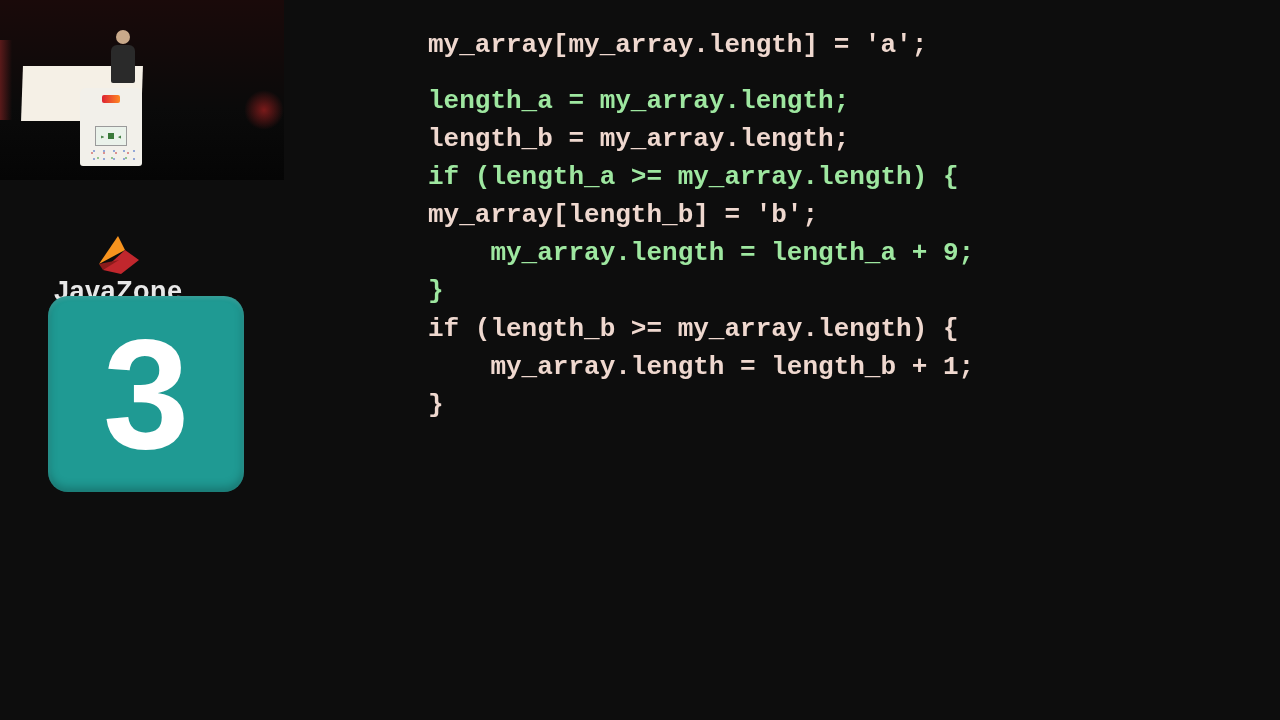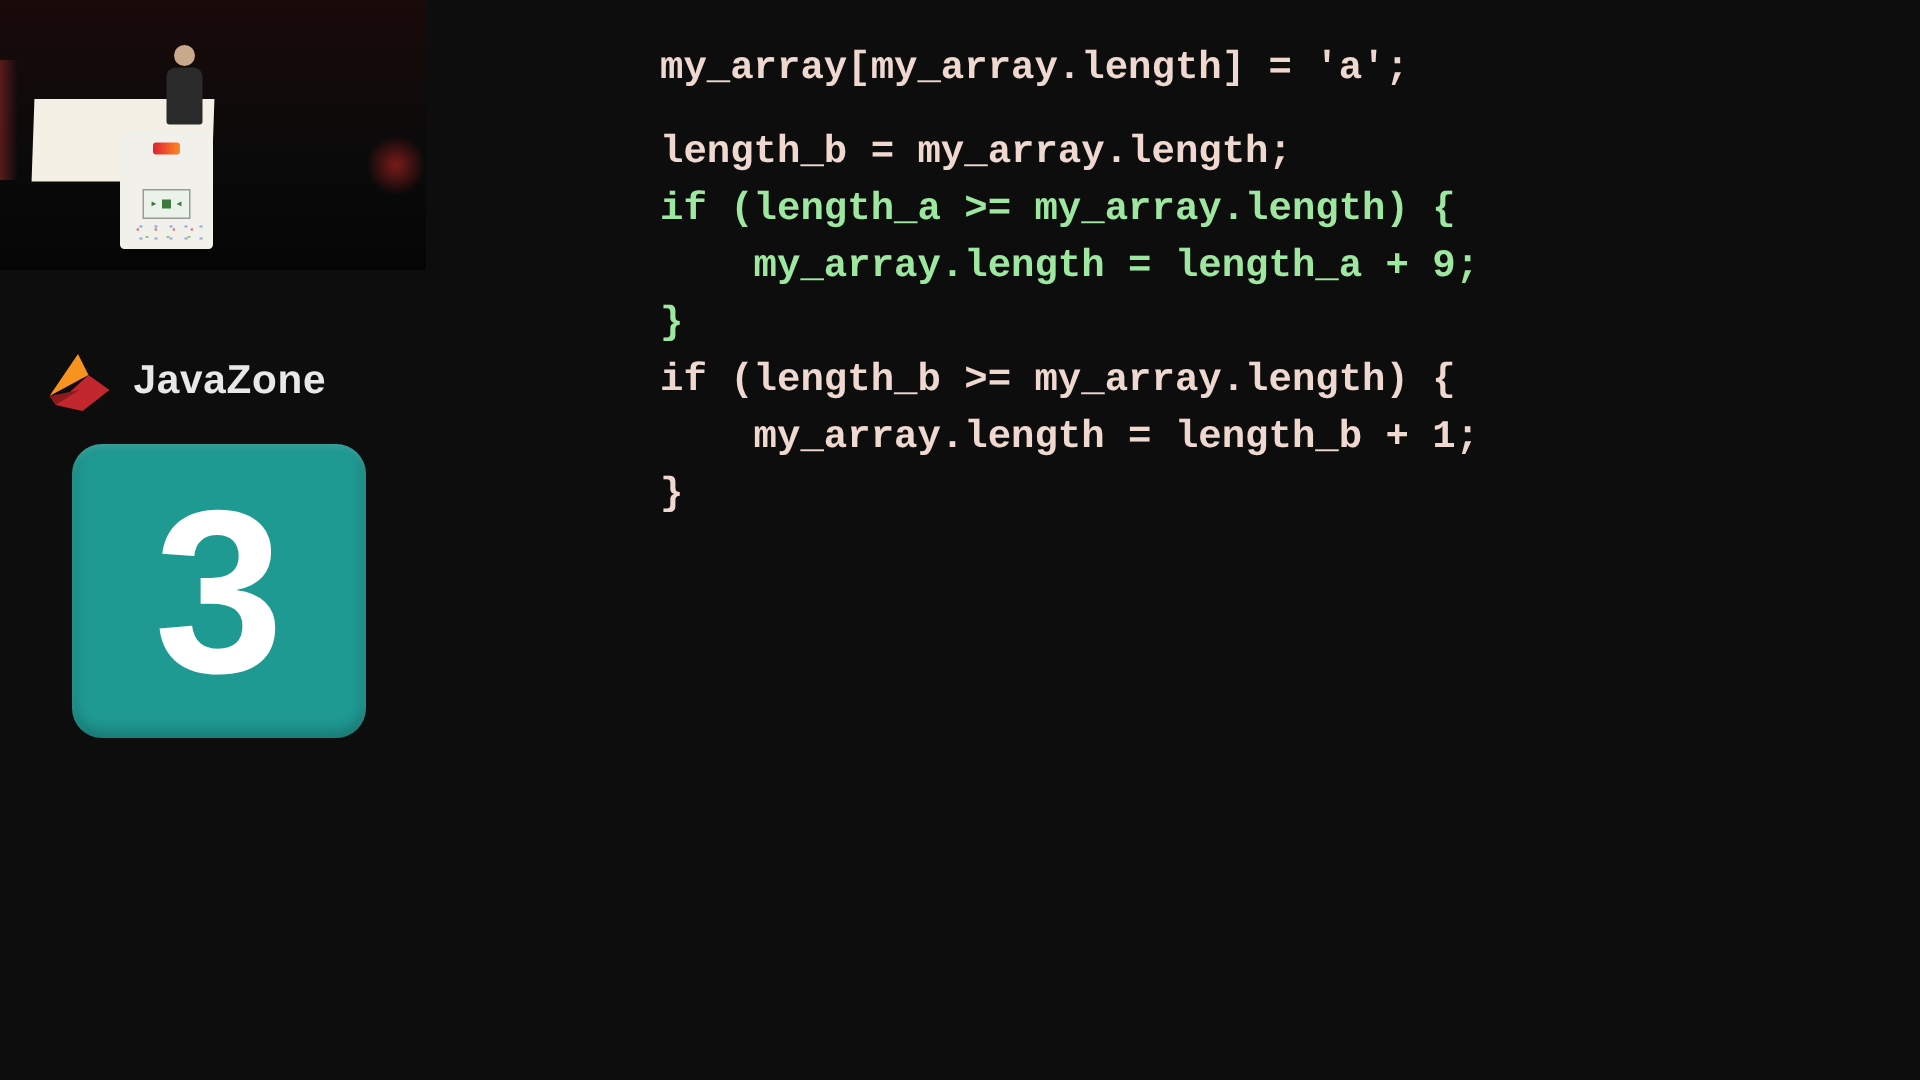--- a/index.html
+++ b/index.html
@@ -100,25 +100,26 @@
     background-image: radial-gradient(#c55 1px,transparent 1px),
                       radial-gradient(#5a5 1px,transparent 1px),
                       radial-gradient(#57c 1px,transparent 1px);
     background-size: 12px 10px, 14px 12px, 10px 8px;
     background-position: 0 0, 5px 4px, 3px 7px;
     opacity: .6;
   }
 
   .brand {
     position: absolute;
-    left: 29px;
+    left: 54px;
     top: 230px;
     display: flex;
     align-items: center;
-    gap: 14px;
+    gap: 0;
+    flex-direction: column;
   }
   .brand-logo {
     width: 46px; height: 46px;
     position: relative;
   }
   .brand-name {
     color: #e8e8e8;
     font-family: Arial, Helvetica, sans-serif;
     font-weight: 700;
     font-size: 27px;
@@ -142,21 +143,21 @@
   .number-badge-text {
     color: #fff;
     font-family: Arial, Helvetica, sans-serif;
     font-weight: 800;
     font-size: 155px;
     line-height: 1;
   }
 
   .code-area {
     position: absolute;
-    left: 440px;
+    left: 428px;
     top: 26px;
     right: 30px;
   }
   .code-line {
     font-size: 26px;
     line-height: 38px;
     white-space: pre;
     font-weight: bold;
     color: #efd8cf;
   }
@@ -198,21 +199,23 @@
 </div>
 
 <div class="number-badge">
   <div class="number-badge-text">3</div>
 </div>
 
 <div class="code-area">
   <div class="code-line c-pink">my_array[my_array.length] = 'a';</div>
   <div class="code-section-gap"></div>
   <div id="code-body">
+      <div class="code-line c-green">length_a = my_array.length;</div>
       <div class="code-line c-pink">length_b = my_array.length;</div>
       <div class="code-line c-green">if (length_a &gt;= my_array.length) {</div>
+      <div class="code-line c-pink">my_array[length_b] = 'b';</div>
       <div class="code-line c-green">    my_array.length = length_a + 9;</div>
       <div class="code-line c-green">}</div>
       <div class="code-line c-pink">if (length_b &gt;= my_array.length) {</div>
       <div class="code-line c-pink">    my_array.length = length_b + 1;</div>
       <div class="code-line c-pink">}</div>
     </div>
 </div>
 
 </body></html>

